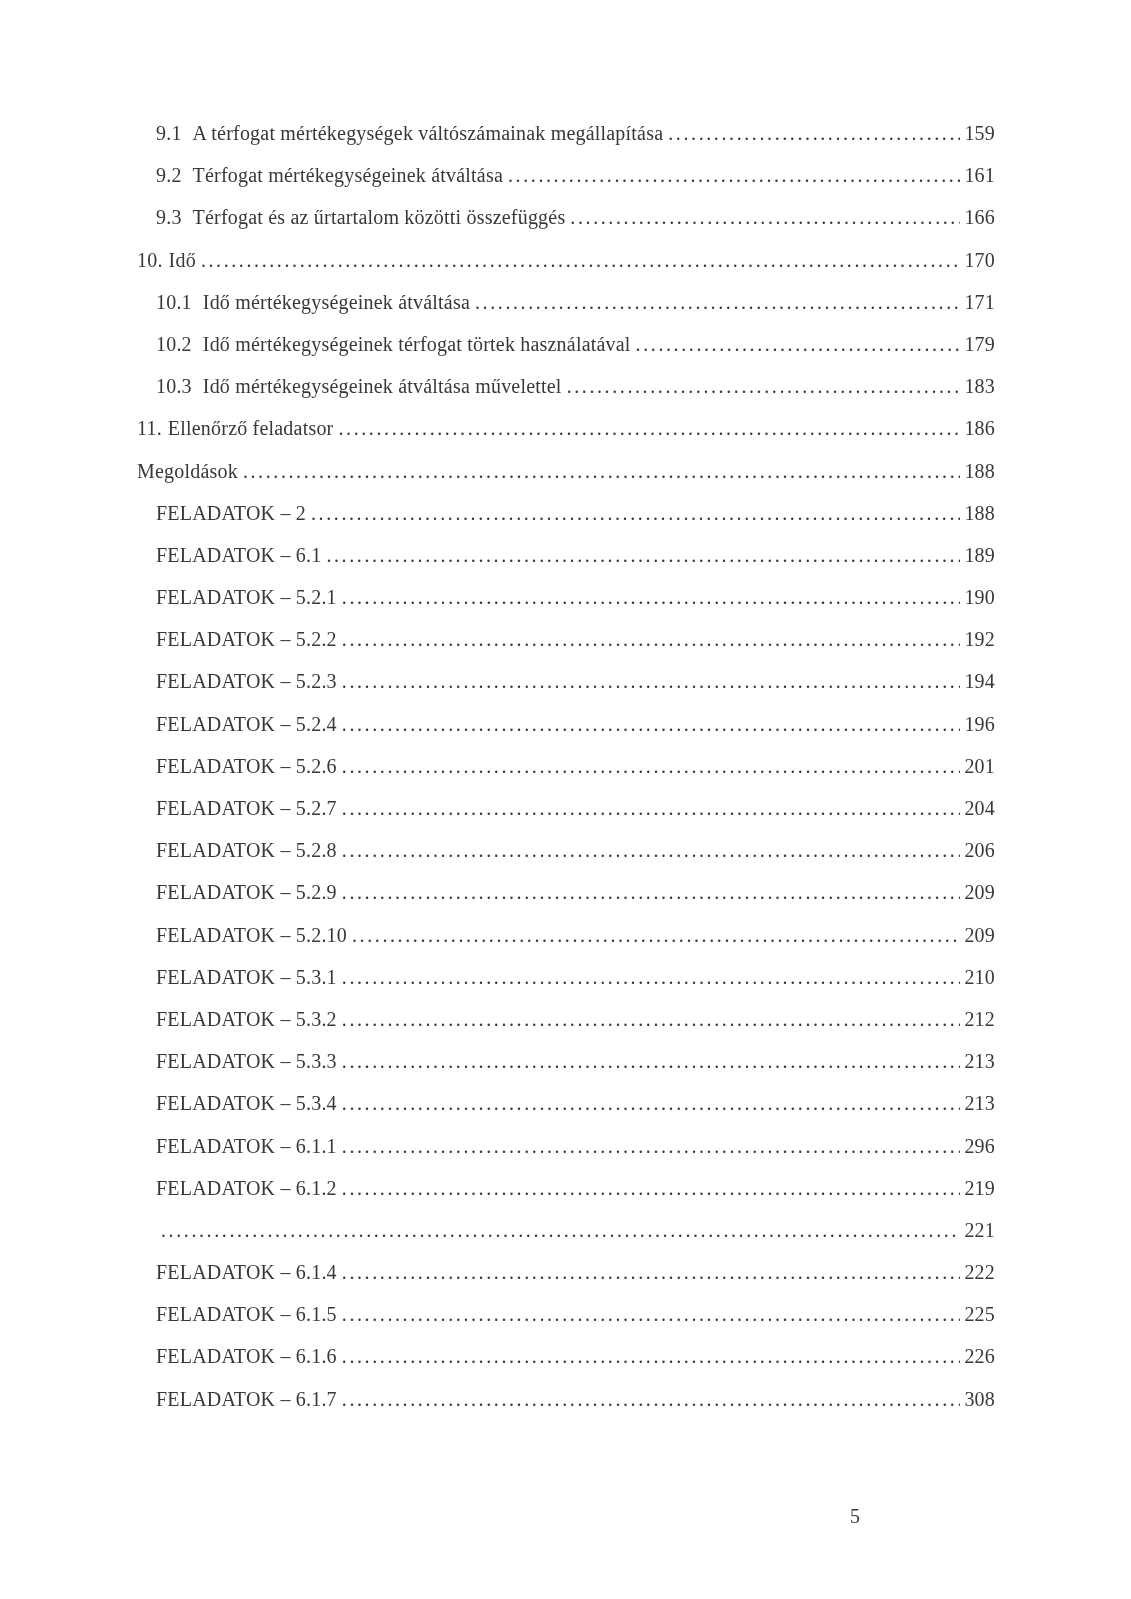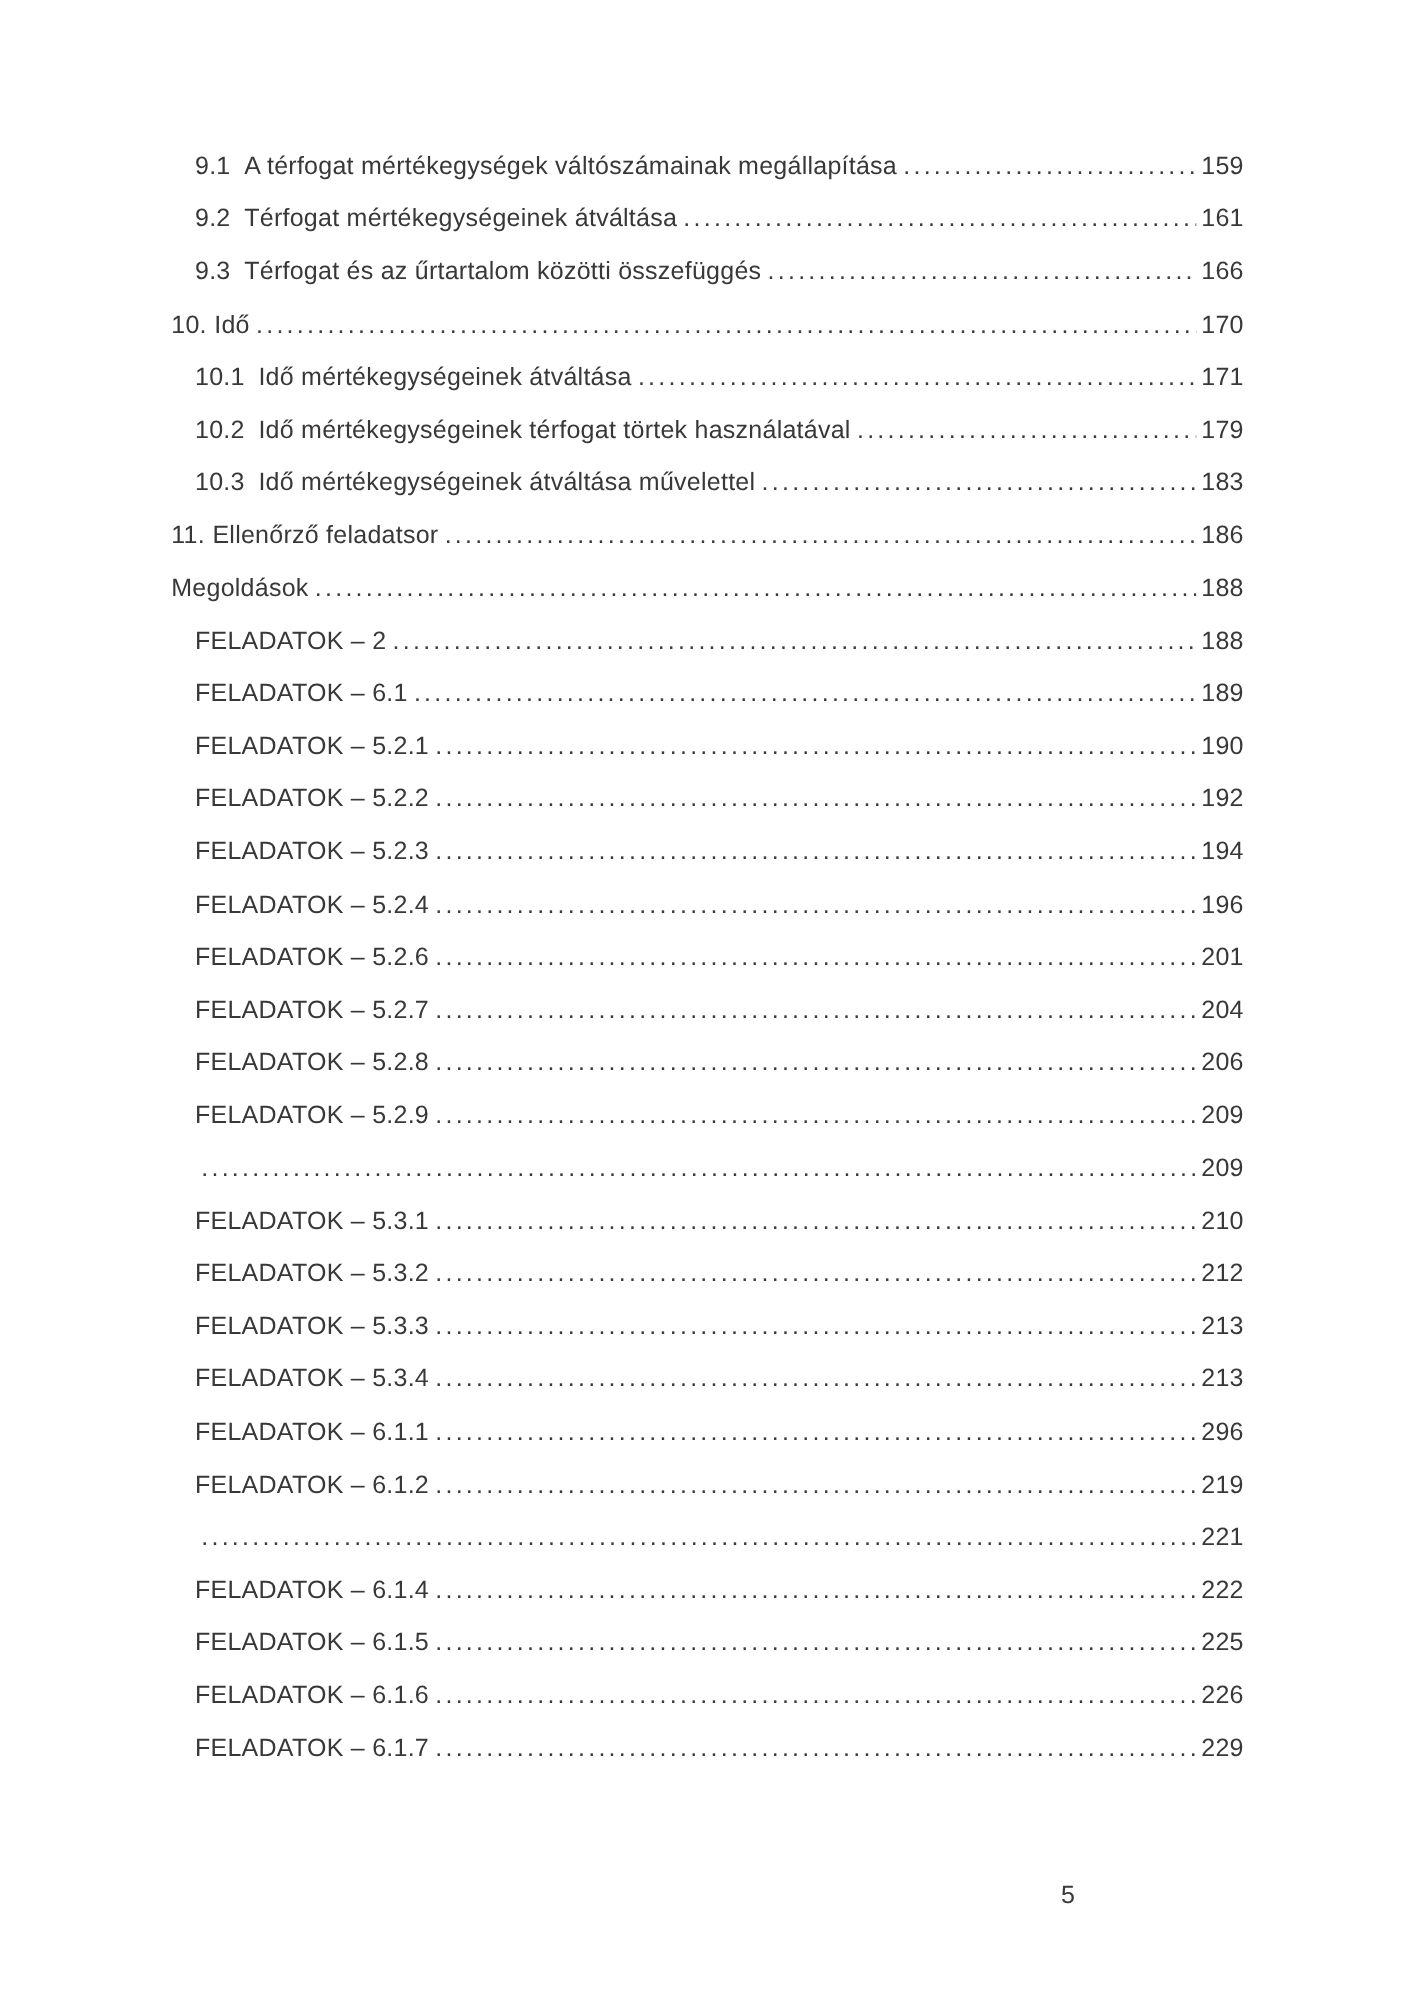--- a/index.html
+++ b/index.html
@@ -6,21 +6,21 @@
     margin: 0;
     padding: 0;
     background: #ffffff;
   }
   .page {
     position: relative;
     width: 996px;
     height: 1599px;
     background: #ffffff;
     overflow: hidden;
-    font-family: Liberation Sans, sans-serif;
+    font-family: Liberation Serif, serif;
     color: #383838;
   }
   .toc {
     position: absolute;
     top: 112px;
     left: 137px;
     width: 858px;
   }
   .toc-row {
     display: flex;
@@ -151,20 +151,21 @@
         <span class="toc-label"><span class="toc-title">FELADATOK – 5.2.8</span></span>
         <span class="leader"></span>
         <span class="toc-page">206</span>
       </div>
       <div class="toc-row level-2">
         <span class="toc-label"><span class="toc-title">FELADATOK – 5.2.9</span></span>
         <span class="leader"></span>
         <span class="toc-page">209</span>
       </div>
       <div class="toc-row level-2">
+        <span class="toc-label"><span class="toc-title">FELADATOK – 5.2.10</span></span>
         <span class="leader"></span>
         <span class="toc-page">209</span>
       </div>
       <div class="toc-row level-2">
         <span class="toc-label"><span class="toc-title">FELADATOK – 5.3.1</span></span>
         <span class="leader"></span>
         <span class="toc-page">210</span>
       </div>
       <div class="toc-row level-2">
         <span class="toc-label"><span class="toc-title">FELADATOK – 5.3.2</span></span>
@@ -206,17 +207,17 @@
         <span class="toc-page">225</span>
       </div>
       <div class="toc-row level-2">
         <span class="toc-label"><span class="toc-title">FELADATOK – 6.1.6</span></span>
         <span class="leader"></span>
         <span class="toc-page">226</span>
       </div>
       <div class="toc-row level-2">
         <span class="toc-label"><span class="toc-title">FELADATOK – 6.1.7</span></span>
         <span class="leader"></span>
-        <span class="toc-page">229</span>
+        <span class="toc-page">308</span>
       </div>
     </div>
   <div class="footer-page-number">5</div>
 </div>
 
 </body></html>

